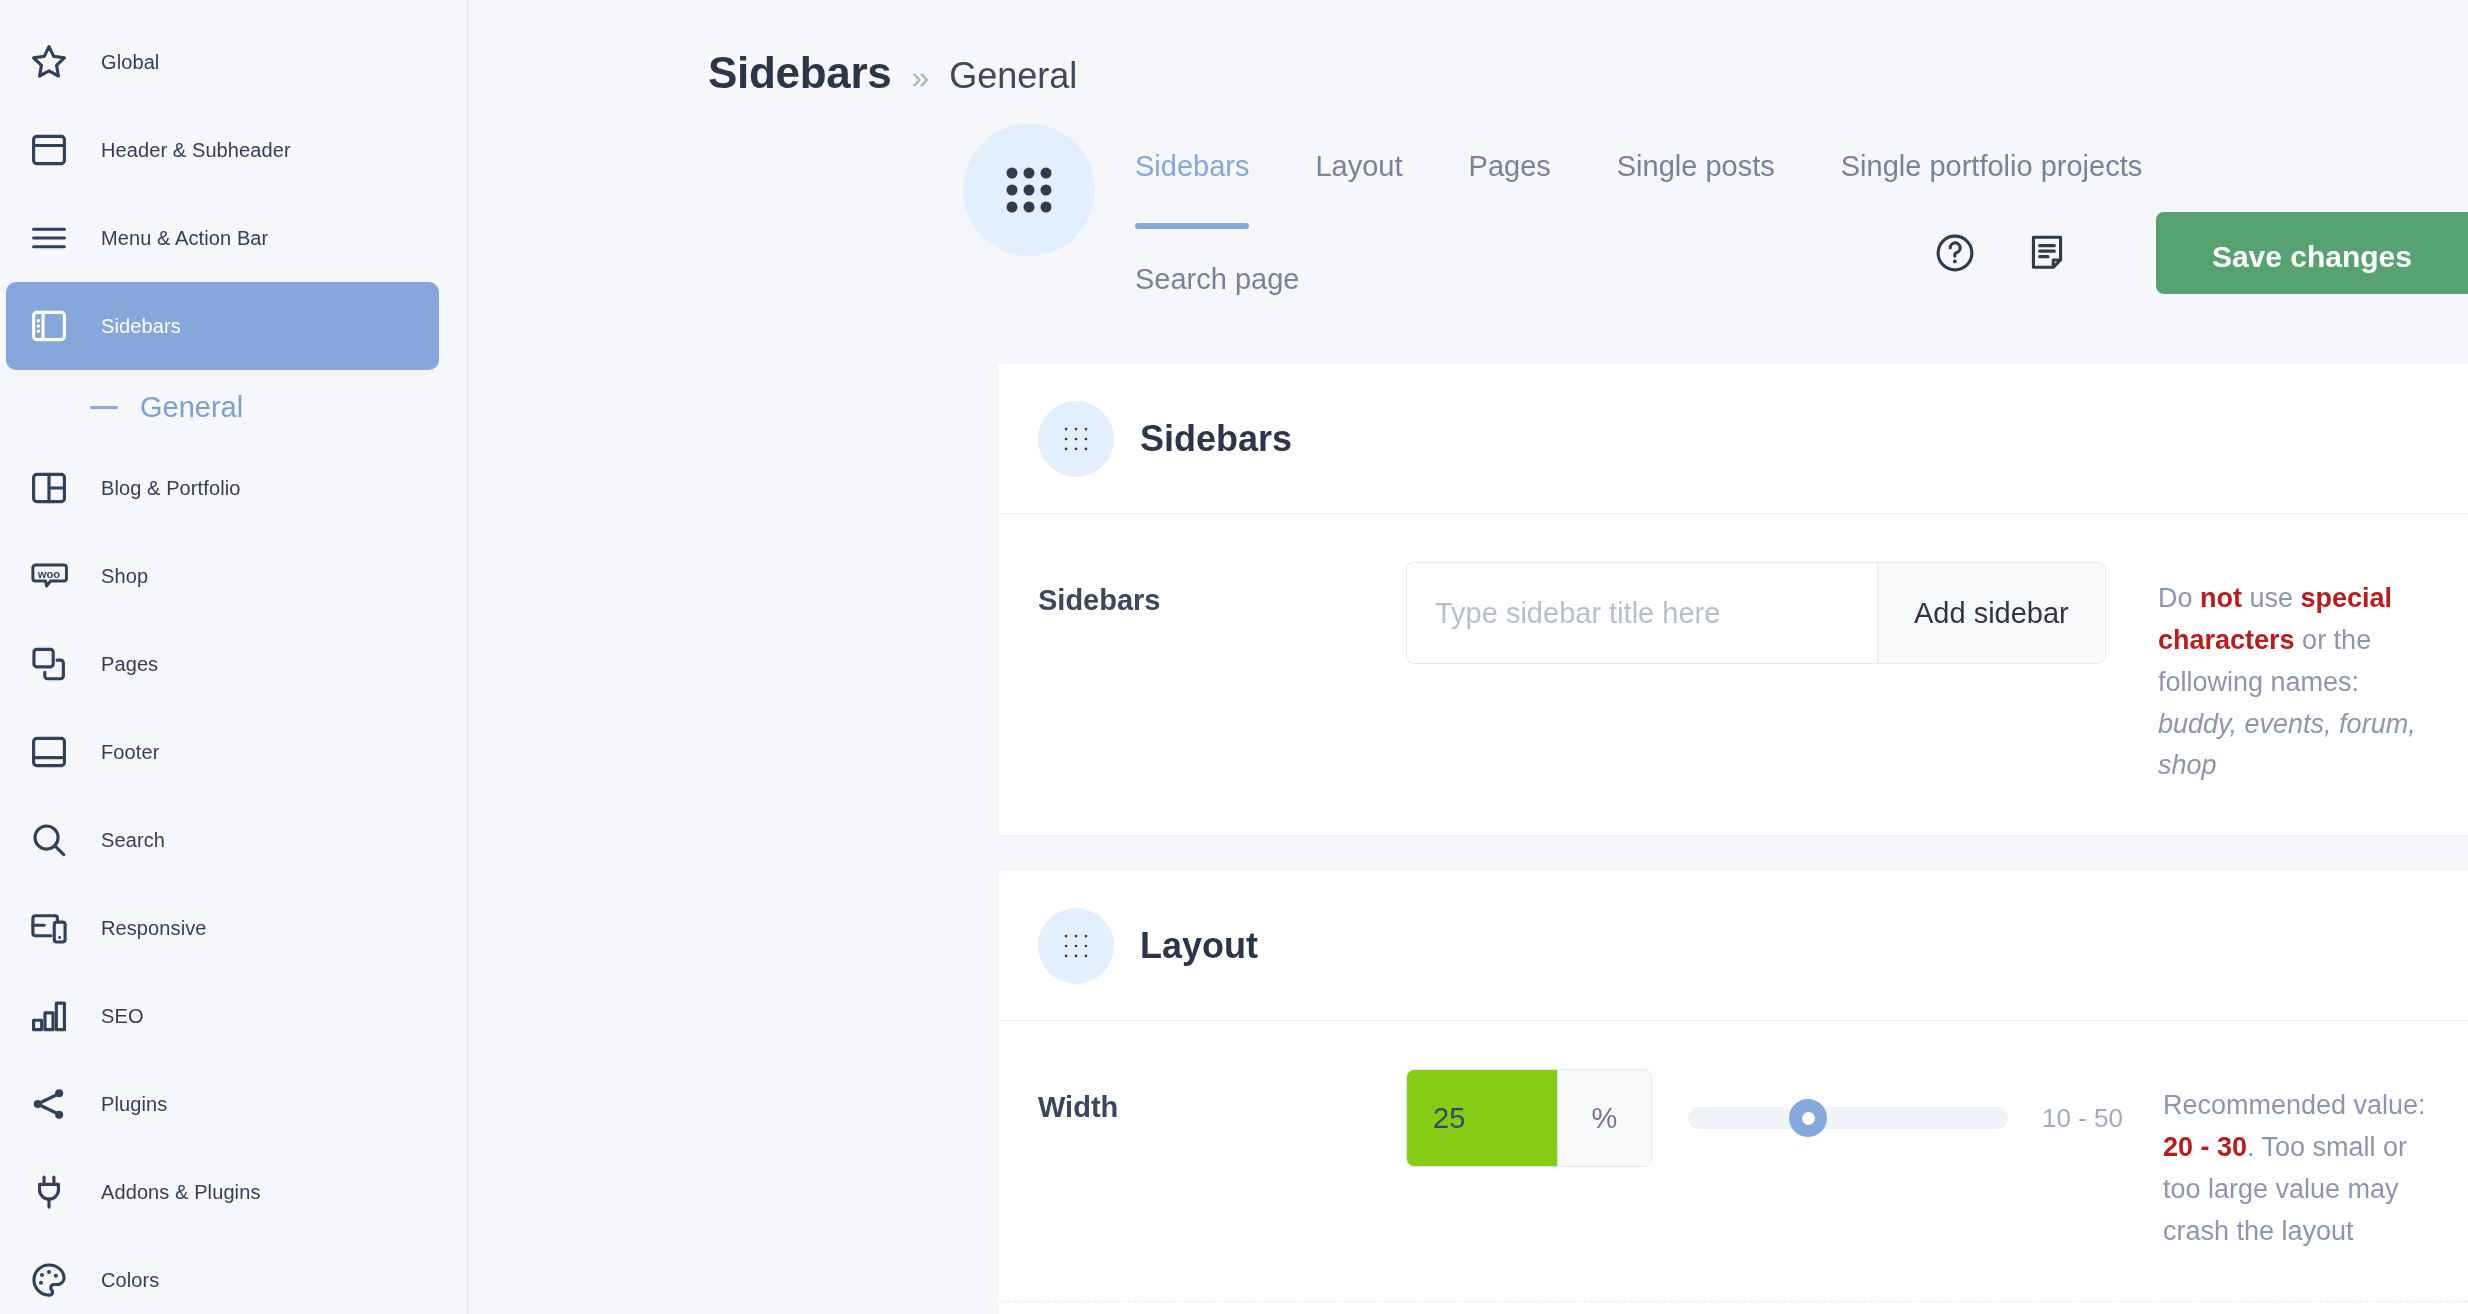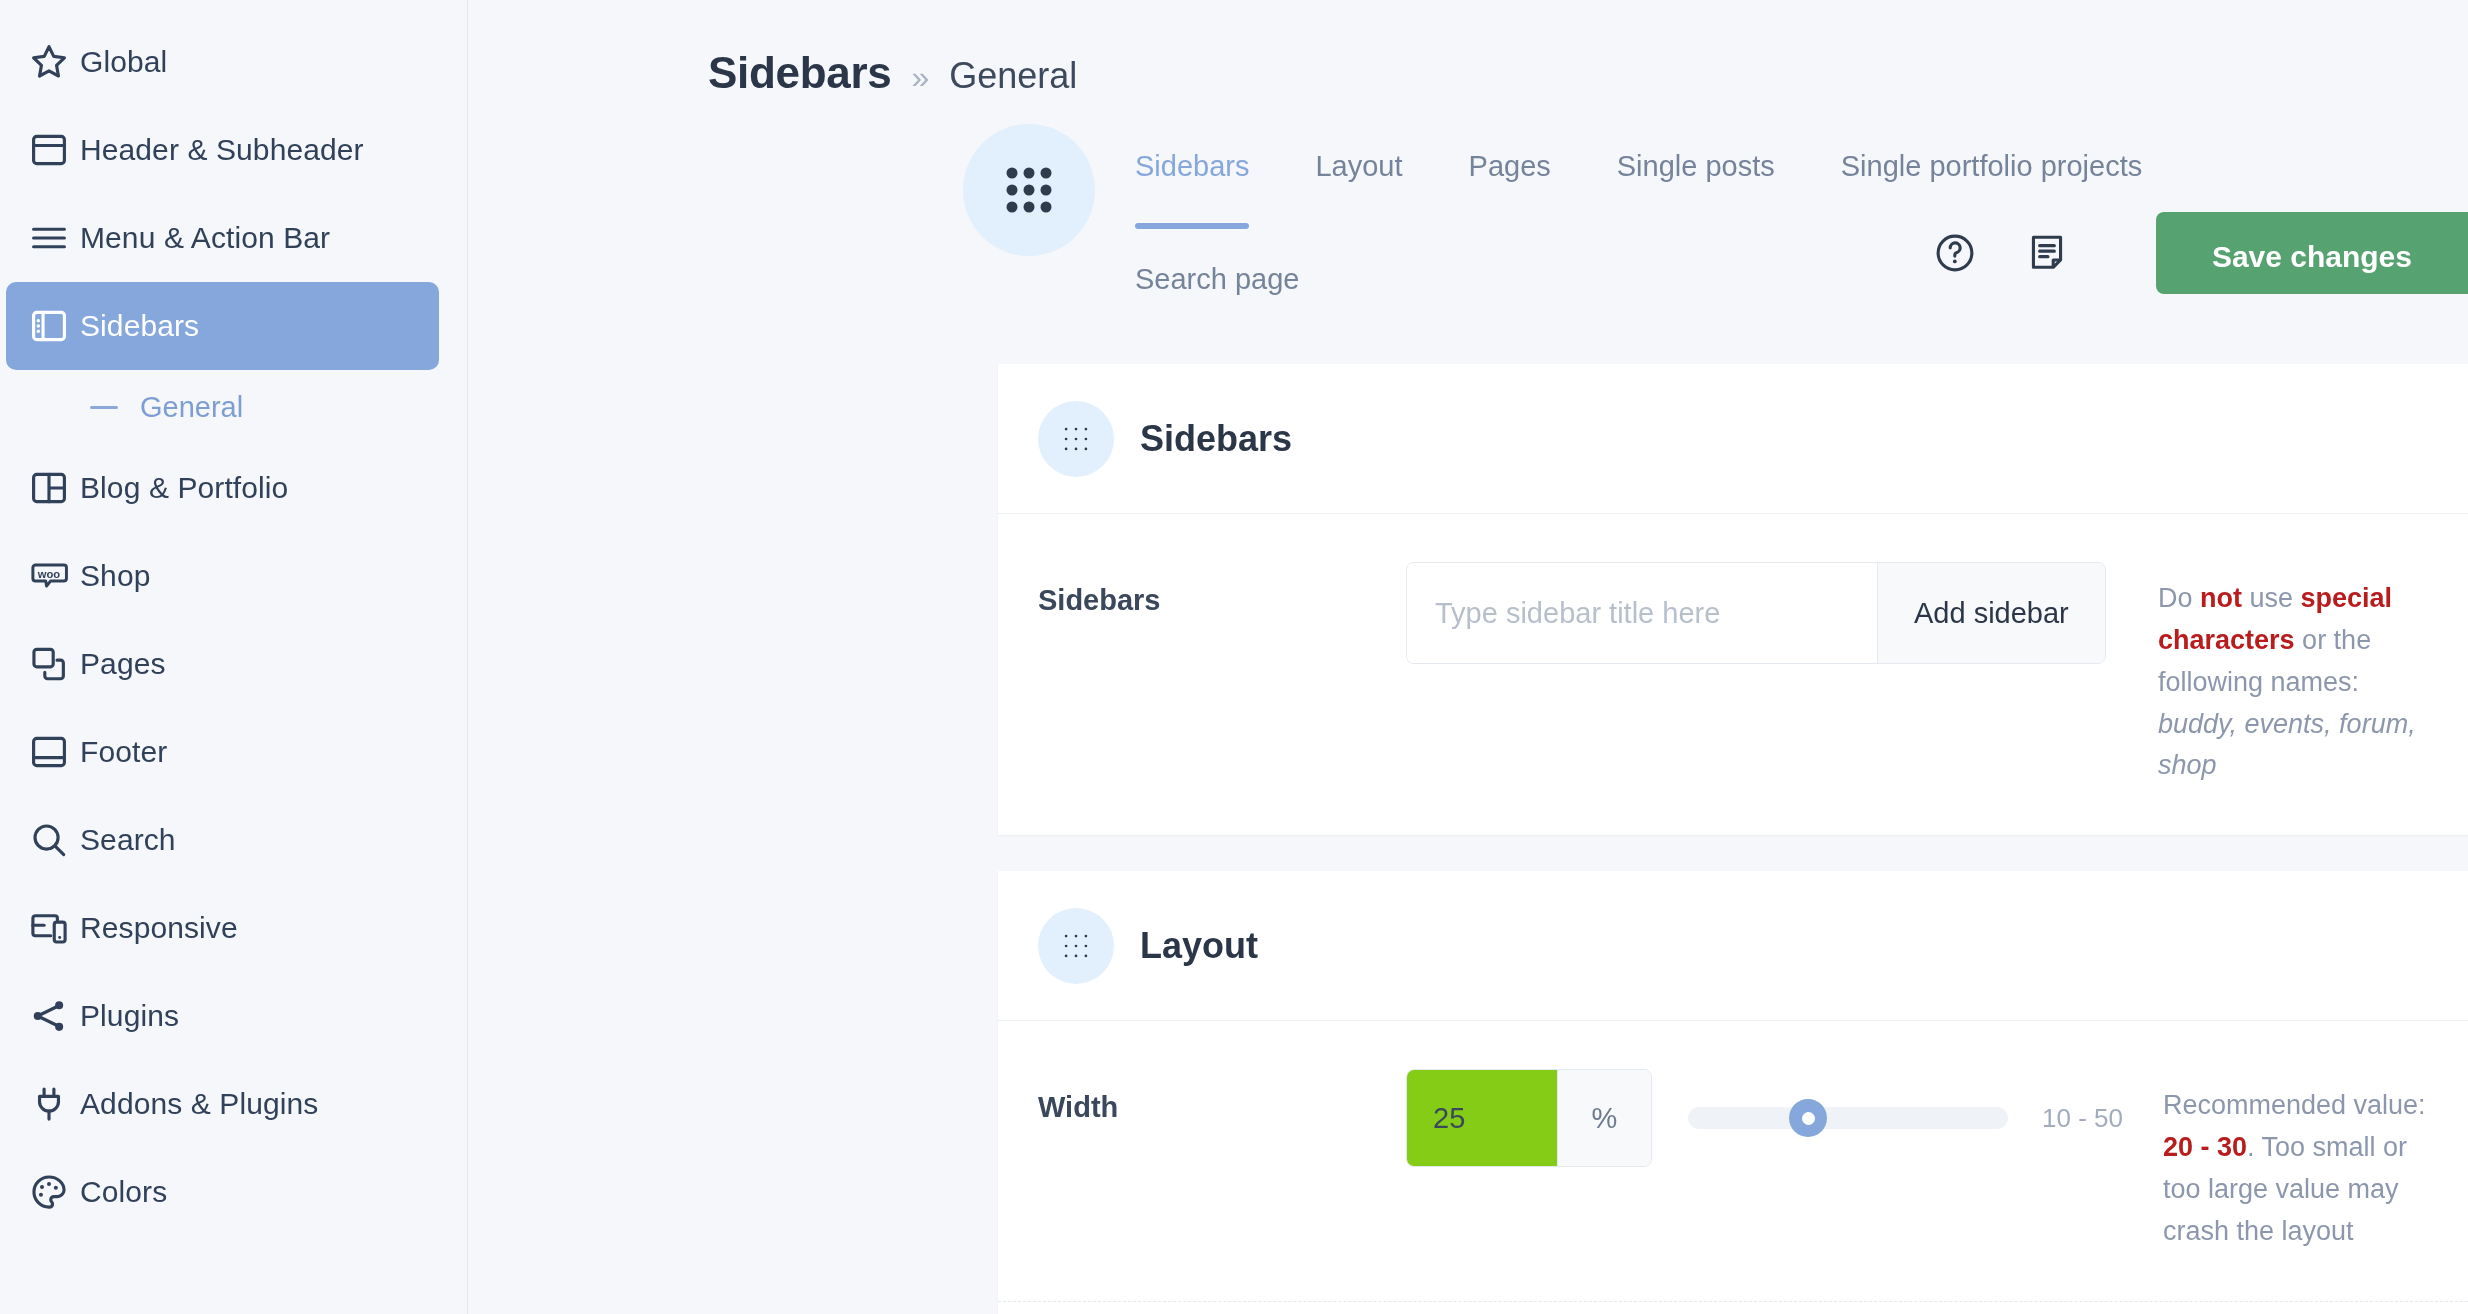--- a/index.html
+++ b/index.html
@@ -31,23 +31,23 @@
     margin: 0 28px 0 6px;
     border-radius: 10px;
     cursor: pointer;
   }
   .nav-item.active { background: #85a7dc; }
   .nav-item .nav-ico {
     width: 48px; flex: 0 0 48px;
     display: flex; align-items: flex-end; justify-content: flex-start;
   }
   .nav-item .nav-label {
-    font-size: 30px;
+    font-size: 20px;
     color: #31415a;
-    margin-left: 4px;
+    margin-left: 25px;
     white-space: nowrap;
     letter-spacing: .1px;
   }
   .nav-item.active .nav-label { color: #ffffff; }
   .nav-sub {
     display: flex; align-items: center;
     height: 74px;
     padding-left: 90px;
   }
   .nav-sub .dash {
@@ -336,20 +336,30 @@
         <div class="nav-item">
           <span class="nav-ico">
             <svg class="i" width="42" height="42" viewBox="0 0 24 24">
               <path stroke="#31415a" stroke-width="1.8" fill="none" stroke-linecap="round" stroke-linejoin="round" d="M13 16.4H4.2a1.4 1.4 0 0 1-1.4-1.4V6.4A1.4 1.4 0 0 1 4.2 5h11.2a1.4 1.4 0 0 1 1.4 1.4v1.2"></path>
               <path stroke="#31415a" stroke-width="1.8" fill="none" stroke-linecap="round" stroke-linejoin="round" d="M2.8 10.4h6.4"></path>
               <rect stroke="#31415a" stroke-width="1.8" fill="none" stroke-linecap="round" stroke-linejoin="round" x="15" y="8.6" width="6.2" height="11.4" rx="1.4"></rect>
               <circle fill="#31415a" stroke="none" cx="18.1" cy="17.4" r="0.85"></circle>
             </svg>
           </span>
           <span class="nav-label">Responsive</span>
+        </div>
+        <div class="nav-item">
+          <span class="nav-ico">
+            <svg class="i" width="42" height="42" viewBox="0 0 24 24">
+              <rect stroke="#31415a" stroke-width="1.8" fill="none" stroke-linecap="round" stroke-linejoin="round" x="3.2" y="14.4" width="4.6" height="5.4"></rect>
+              <rect stroke="#31415a" stroke-width="1.8" fill="none" stroke-linecap="round" stroke-linejoin="round" x="9.7" y="10.2" width="4.6" height="9.6"></rect>
+              <rect stroke="#31415a" stroke-width="1.8" fill="none" stroke-linecap="round" stroke-linejoin="round" x="16.2" y="4.6" width="4.6" height="15.2"></rect>
+            </svg>
+          </span>
+          <span class="nav-label">SEO</span>
         </div>
         <div class="nav-item">
           <span class="nav-ico">
             <svg class="i" width="42" height="42" viewBox="0 0 24 24">
               <circle fill="#31415a" stroke="none" cx="17.8" cy="5.8" r="2.3"></circle>
               <circle fill="#31415a" stroke="none" cx="5.6" cy="12" r="2.3"></circle>
               <circle fill="#31415a" stroke="none" cx="17.8" cy="18.2" r="2.3"></circle>
               <path stroke="#31415a" stroke-width="1.8" fill="none" stroke-linecap="round" stroke-linejoin="round" d="M15.8 7L7.6 11M7.6 13l8.2 4"></path>
             </svg>
           </span>

